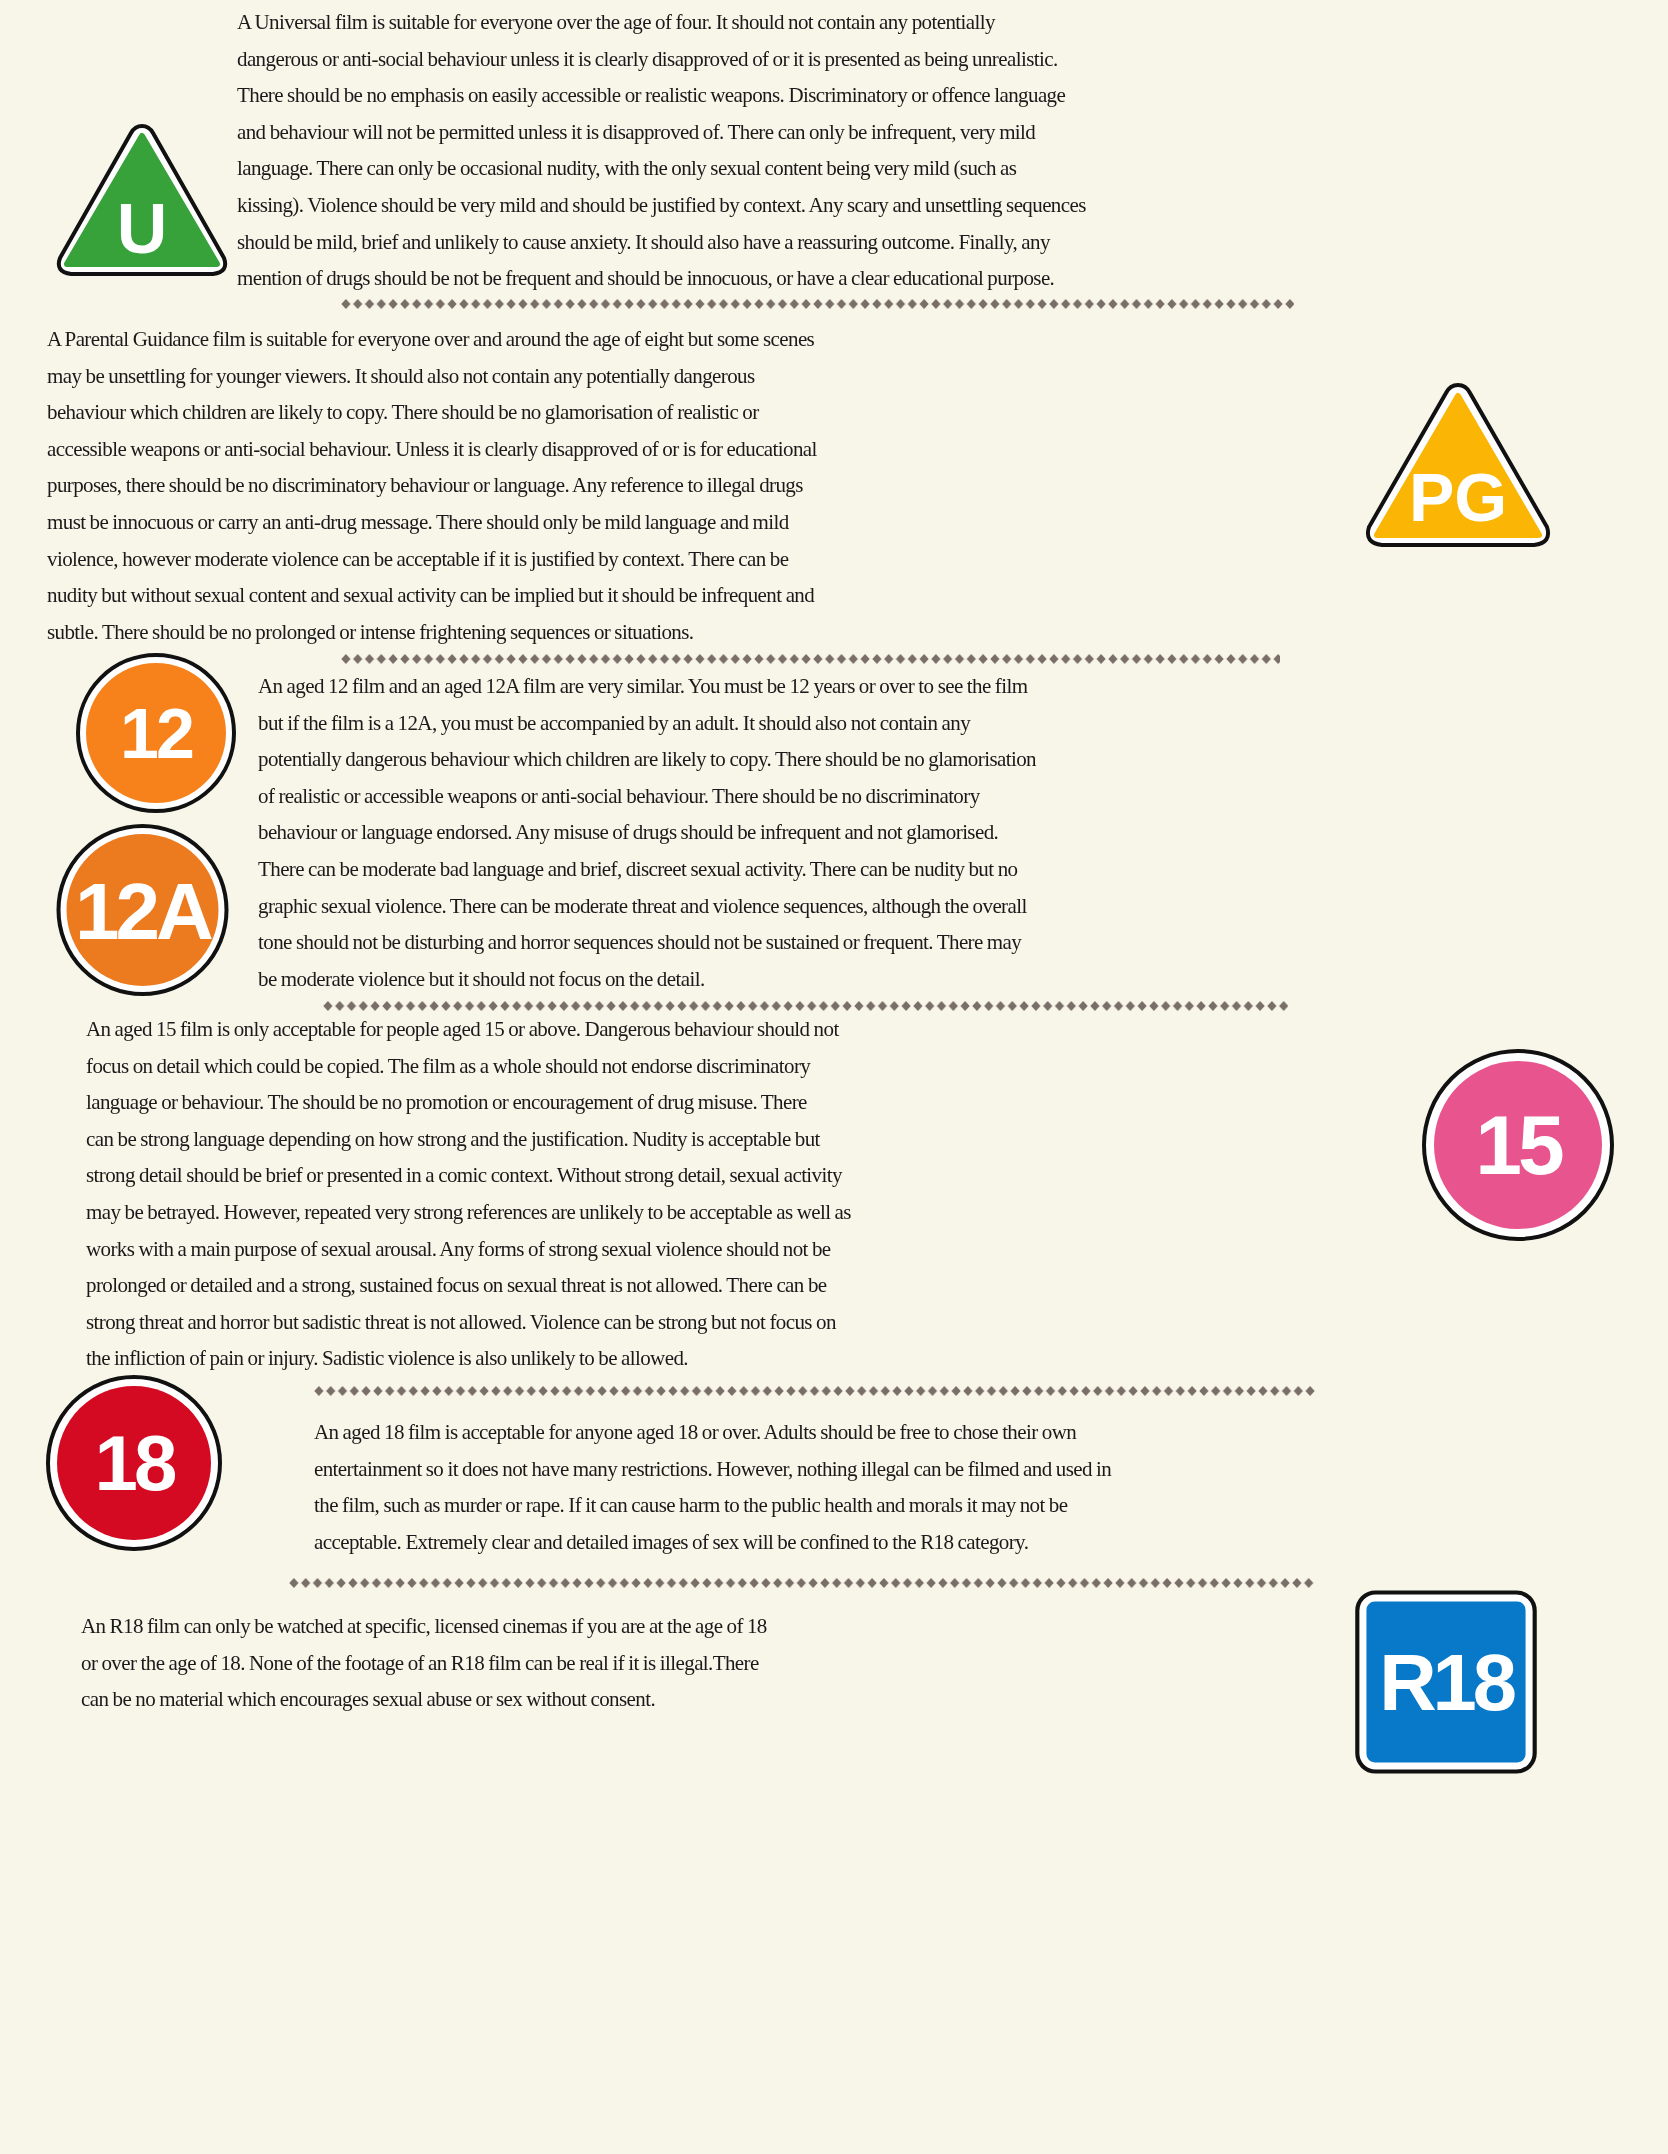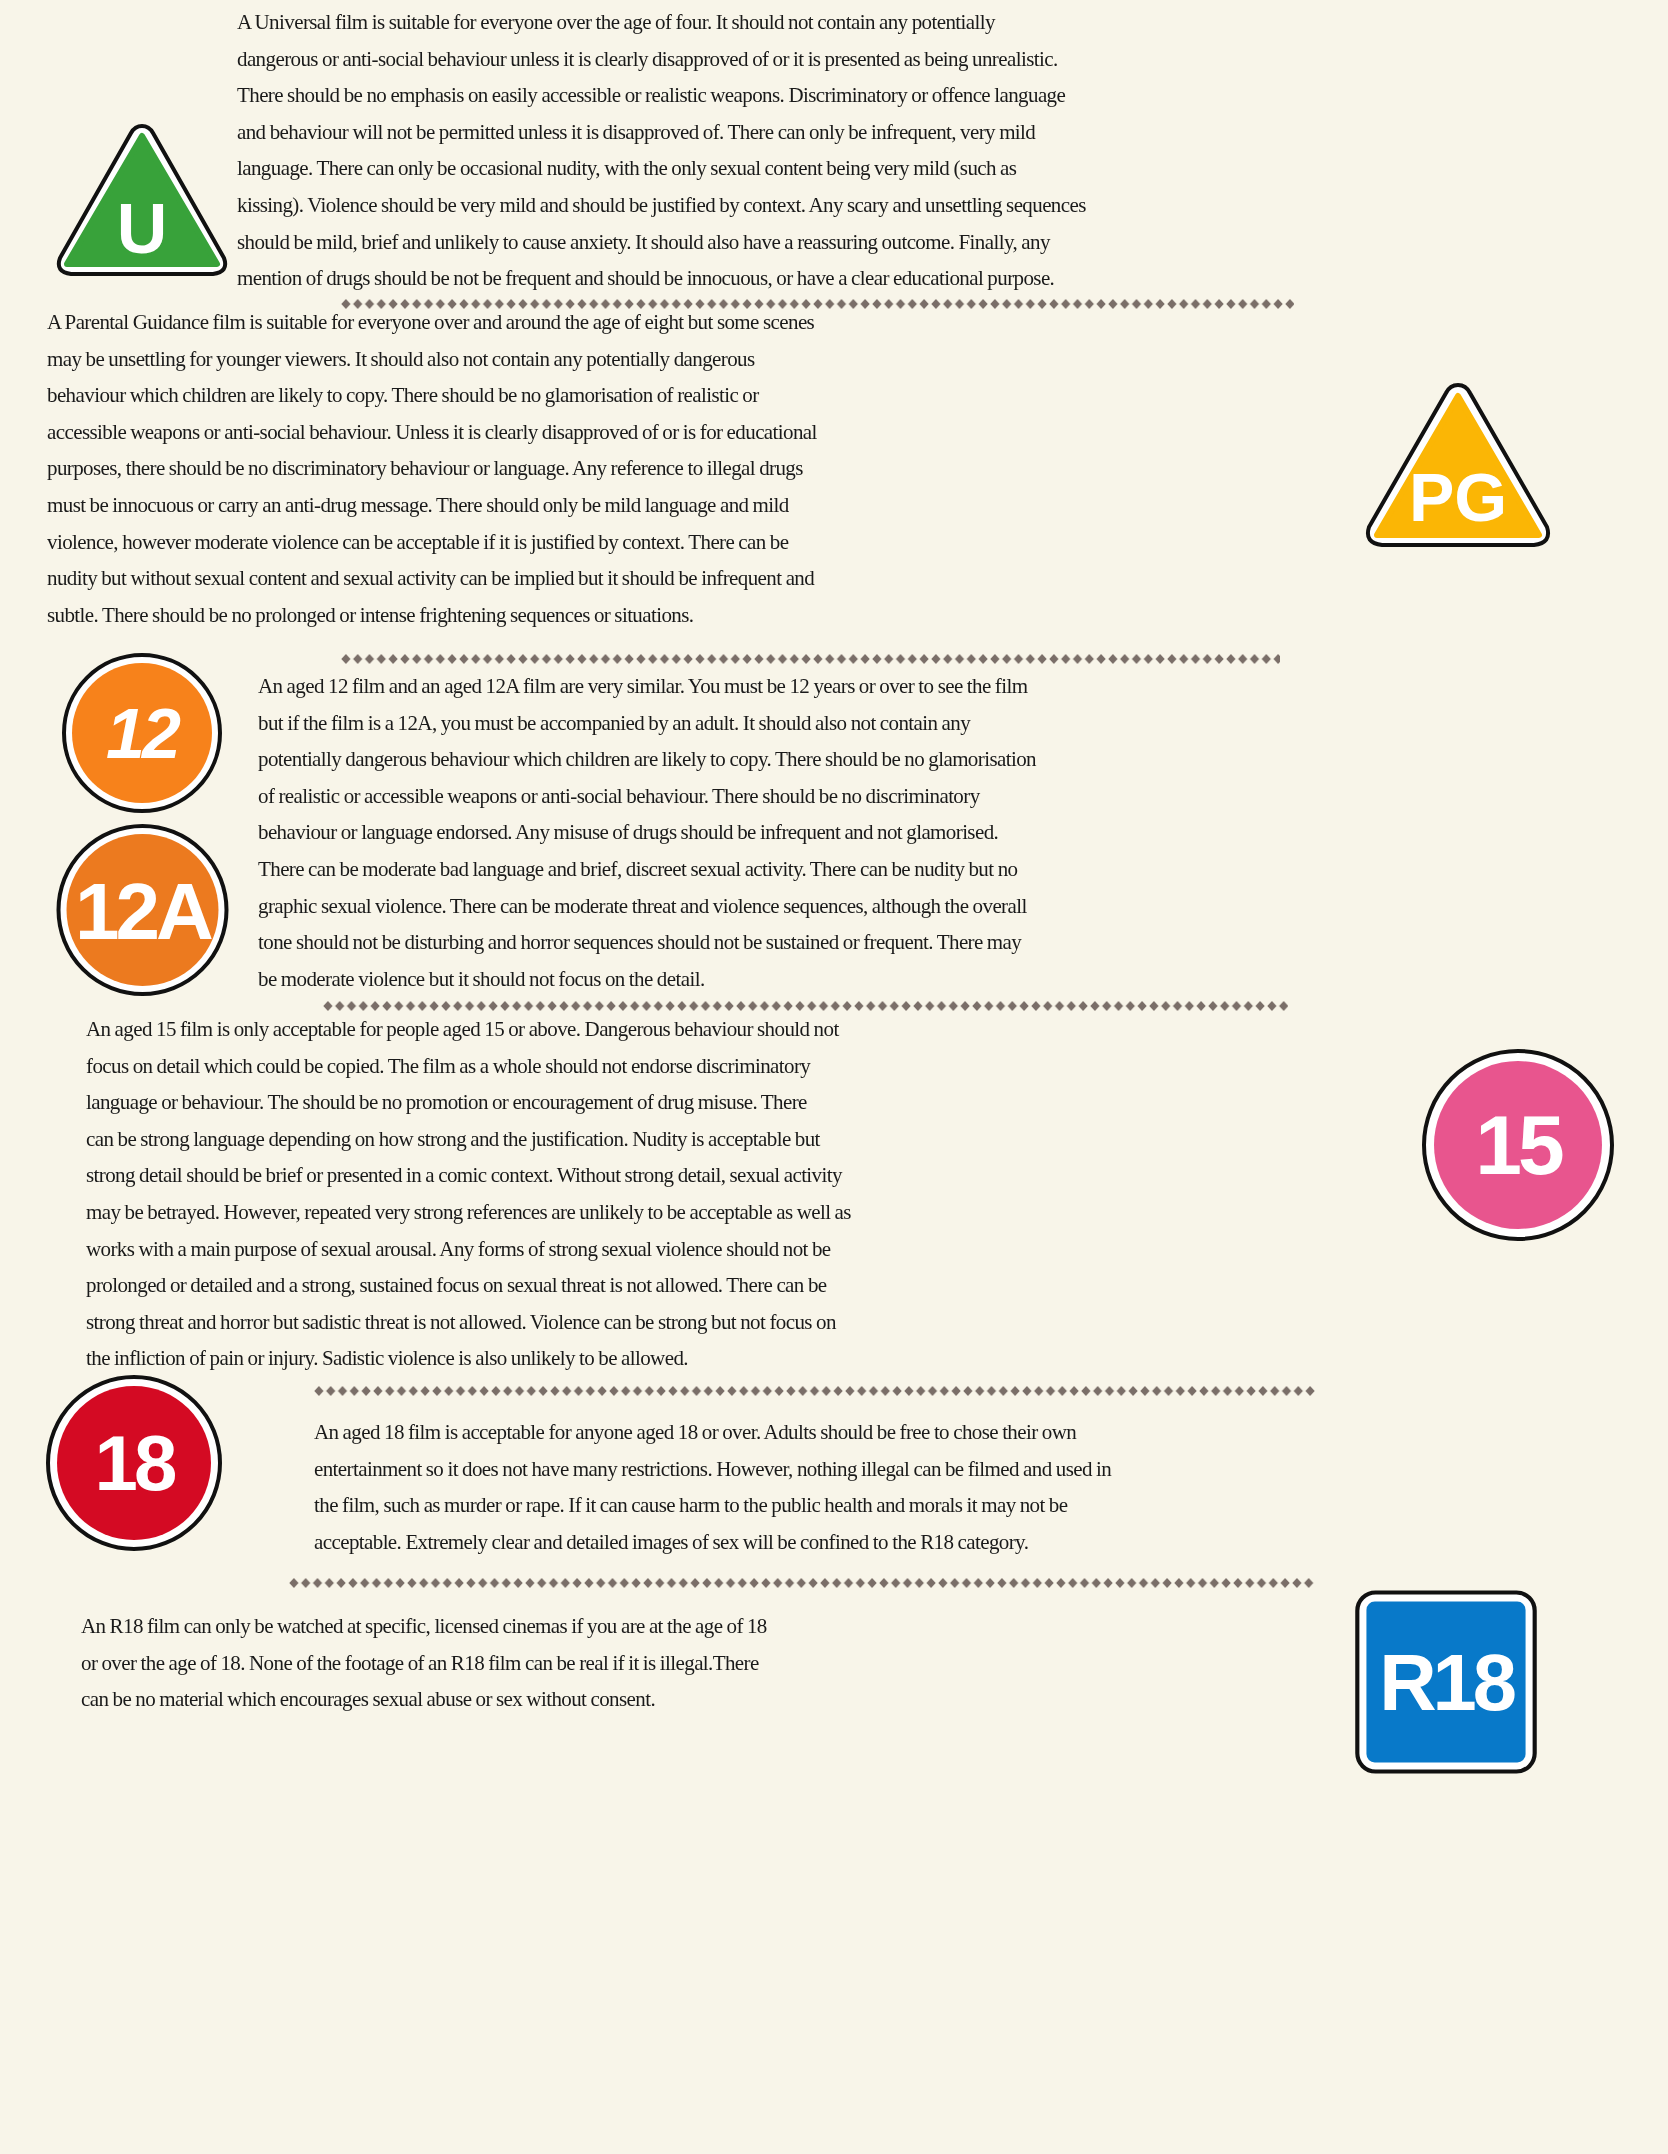--- a/index.html
+++ b/index.html
@@ -59,21 +59,21 @@
   <svg width="954" height="12">
       <defs>
         <pattern id="dm1" width="11.8" height="12" patternUnits="userSpaceOnUse">
           <path d="M5.9 1 L10.5 6 L5.9 11 L1.3 6 Z" fill="#7a6e68"></path>
         </pattern>
       </defs>
       <rect width="954" height="12" fill="url(#dm1)"></rect>
     </svg>
 </div>
 
-<p class="para" style="left:47px; top:304px; width:1300px;">A Parental Guidance film is suitable for everyone over and around the age of eight but some scenes
+<p class="para" style="left:47px; top:321px; width:1300px;">A Parental Guidance film is suitable for everyone over and around the age of eight but some scenes
 may be unsettling for younger viewers. It should also not contain any potentially dangerous
 behaviour which children are likely to copy. There should be no glamorisation of realistic or
 accessible weapons or anti-social behaviour. Unless it is clearly disapproved of or is for educational
 purposes, there should be no discriminatory behaviour or language. Any reference to illegal drugs
 must be innocuous or carry an anti-drug message. There should only be mild language and mild
 violence, however moderate violence can be acceptable if it is justified by context. There can be
 nudity but without sexual content and sexual activity can be implied but it should be infrequent and
 subtle. There should be no prolonged or intense frightening sequences or situations.</p>
 <div class="badge" style="left:1362px; top:379px; width:192px; height:172px;">
   <svg viewBox="0 0 192 172">
@@ -87,21 +87,21 @@
   <svg width="940" height="12">
       <defs>
         <pattern id="dm2" width="11.8" height="12" patternUnits="userSpaceOnUse">
           <path d="M5.9 1 L10.5 6 L5.9 11 L1.3 6 Z" fill="#7a6e68"></path>
         </pattern>
       </defs>
       <rect width="940" height="12" fill="url(#dm2)"></rect>
     </svg>
 </div>
 
-<div class="badge" style="left:61px; top:652px; width:162px; height:162px;font-style:italic;">
+<div class="badge" style="left:75px; top:652px; width:162px; height:162px;">
   <svg viewBox="0 0 162 162">
     <circle cx="81" cy="81" r="78" fill="#fff" stroke="#111" stroke-width="4"></circle>
     <circle cx="81" cy="81" r="70" fill="#f7821b"></circle>
     <text x="81" y="106" text-anchor="middle" class="badge-label" font-size="70" fill="#fff" letter-spacing="-3">12</text>
   </svg>
 </div>
 <div class="badge" style="left:55px; top:822px; width:175px; height:176px;">
   <svg viewBox="0 0 175 176">
     <circle cx="87.5" cy="88" r="84" fill="#fff" stroke="#111" stroke-width="4"></circle>
     <circle cx="87.5" cy="88" r="76" fill="#ec7a1f"></circle>

